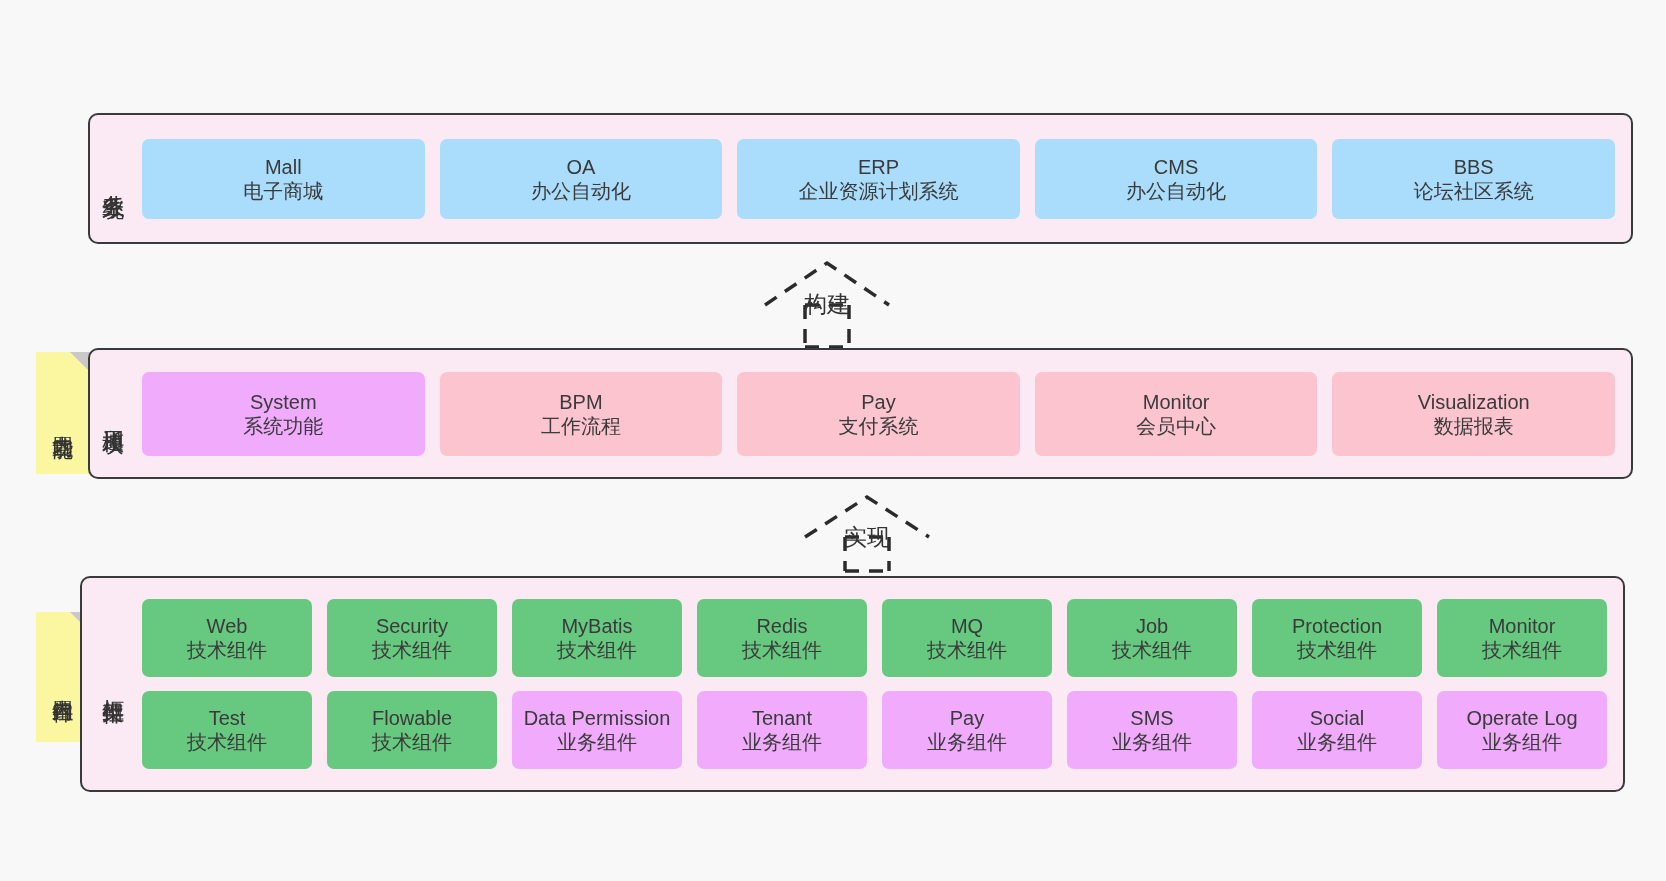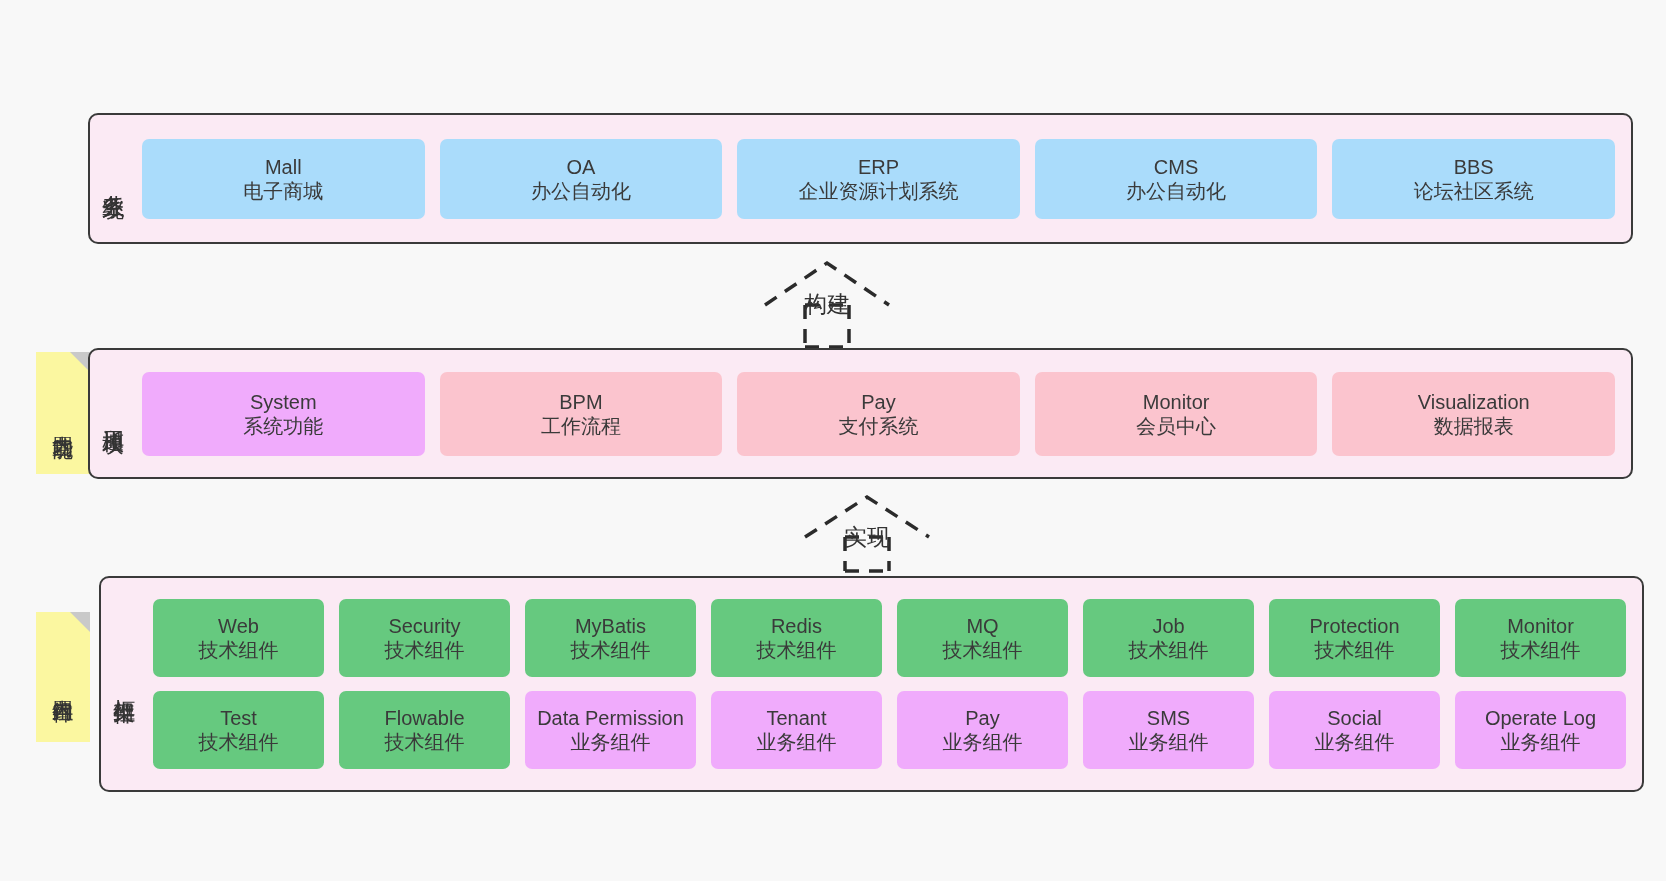--- a/index.html
+++ b/index.html
@@ -209,21 +209,21 @@
       <path d="M48 44 L48 78 M92 44 L92 78 M48 78 L92 78 M48 44 L92 44" fill="none" stroke="#2b2b2b" stroke-width="3.5" stroke-dasharray="14 10"></path>
     </svg>
     <div class="alabel" style="top:29px;">实现</div>
   </div>
 
   <div class="note" style="left:36px; top:612px; height:130px;">
     <span class="fold"></span>
     <span>内置组件</span>
   </div>
 
-  <div class="band" id="band-fw" style="left:99px; top:576px; width:1545px; height:216px;">
+  <div class="band" id="band-fw" style="left:80px; top:576px; width:1545px; height:216px;padding-left:8px;">
     <div class="band-label">框架组件</div>
     <div class="band-body">
 
       <div class="card-row">
         <div class="card h-fw c-green">
           <span class="l1">Web</span>
           <span class="l2">技术组件</span>
         </div>
         <div class="card h-fw c-green">
           <span class="l1">Security</span>

